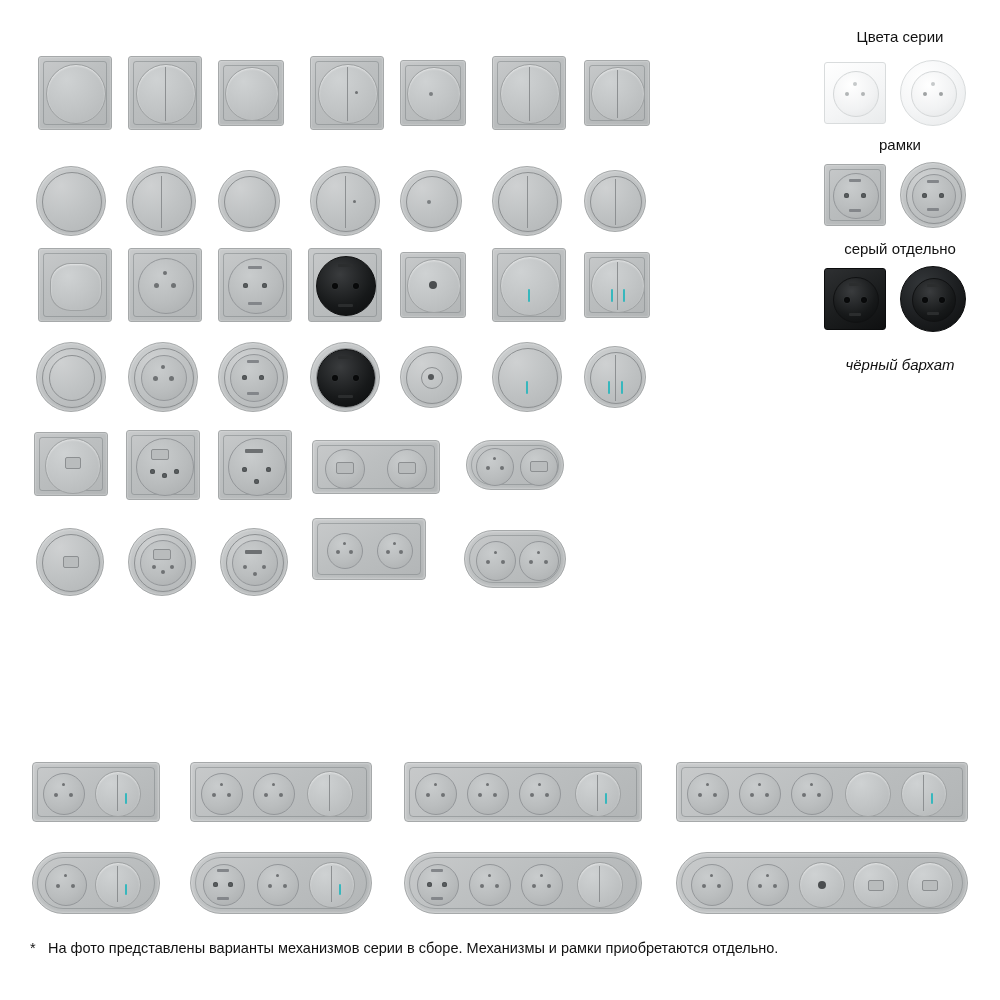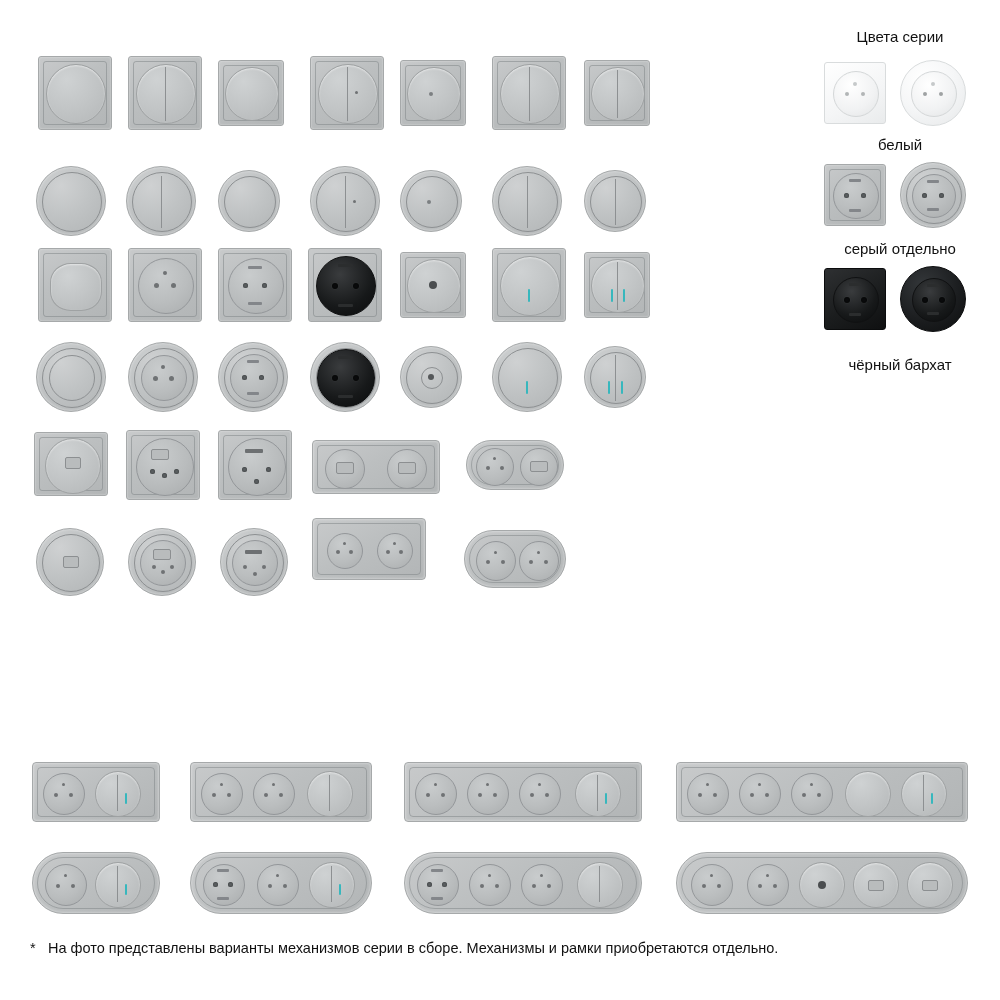--- a/index.html
+++ b/index.html
@@ -511,21 +511,21 @@
     </div>
   </div>
   <div class="dev rnd-white" style="left:900px;top:60px;width:66px;height:66px;">
     <div class="white-face" style="left:10px;top:10px;width:44px;height:44px;">
       <div class="pin" style="position:absolute;left:11px;top:20px;width:4px;height:4px;border-radius:50%;background:#9fa2a3;"></div>
       <div class="pin" style="position:absolute;left:27px;top:20px;width:4px;height:4px;border-radius:50%;background:#9fa2a3;"></div>
       <div class="earth" style="position:absolute;left:19px;top:10px;width:4px;height:4px;border-radius:50%;background:#c6c9ca;"></div>
     </div>
   </div>
   <div style="position:absolute;left:820px;top:136px;width:160px;">
-    <div class="color-label" style="position:relative;">белый</div>
+    <div class="color-label" style="position:relative;">рамки</div>
   </div>
 
   <div class="dev sq" style="left:824px;top:164px;width:62px;height:62px;">
     <div class="bevel"></div>
     <div class="schuko" style="left:8px;top:8px;width:44px;height:44px;">
       <div class="pin" style="left:10px;top:19px;"></div>
       <div class="pin" style="left:27px;top:19px;"></div>
       <div class="earth" style="left:15px;top:5px;width:12px;"></div>
       <div class="earth" style="left:15px;top:35px;width:12px;"></div>
     </div>
@@ -553,21 +553,21 @@
   </div>
   <div class="dev rnd-black" style="left:900px;top:266px;width:66px;height:66px;">
     <div class="dark-schuko" style="left:11px;top:11px;width:42px;height:42px;">
       <div class="pin" style="left:9px;top:18px;"></div>
       <div class="pin" style="left:26px;top:18px;"></div>
       <div class="earth" style="left:14px;top:5px;width:12px;"></div>
       <div class="earth" style="left:14px;top:33px;width:12px;"></div>
     </div>
   </div>
   <div style="position:absolute;left:800px;top:356px;width:200px;">
-    <div class="color-label" style="position:relative;">чёрный бархат</div>
+    <div class="color-label" style="position:relative;font-style:italic;">чёрный бархат</div>
   </div>
 
   <div class="dev rect" style="left:32px;top:762px;width:128px;height:60px;">
     <div class="bevel"></div>
     <div class="french" style="left:10px;top:10px;width:40px;height:40px;">
       <div class="dot" style="left:10px;top:19px;width:4px;height:4px;"></div>
       <div class="dot" style="left:25px;top:19px;width:4px;height:4px;"></div>
       <div class="dot" style="left:18px;top:9px;width:3px;height:3px;"></div>
     </div>
     <div class="key-circle" style="left:62px;top:8px;width:44px;height:44px;"></div>

